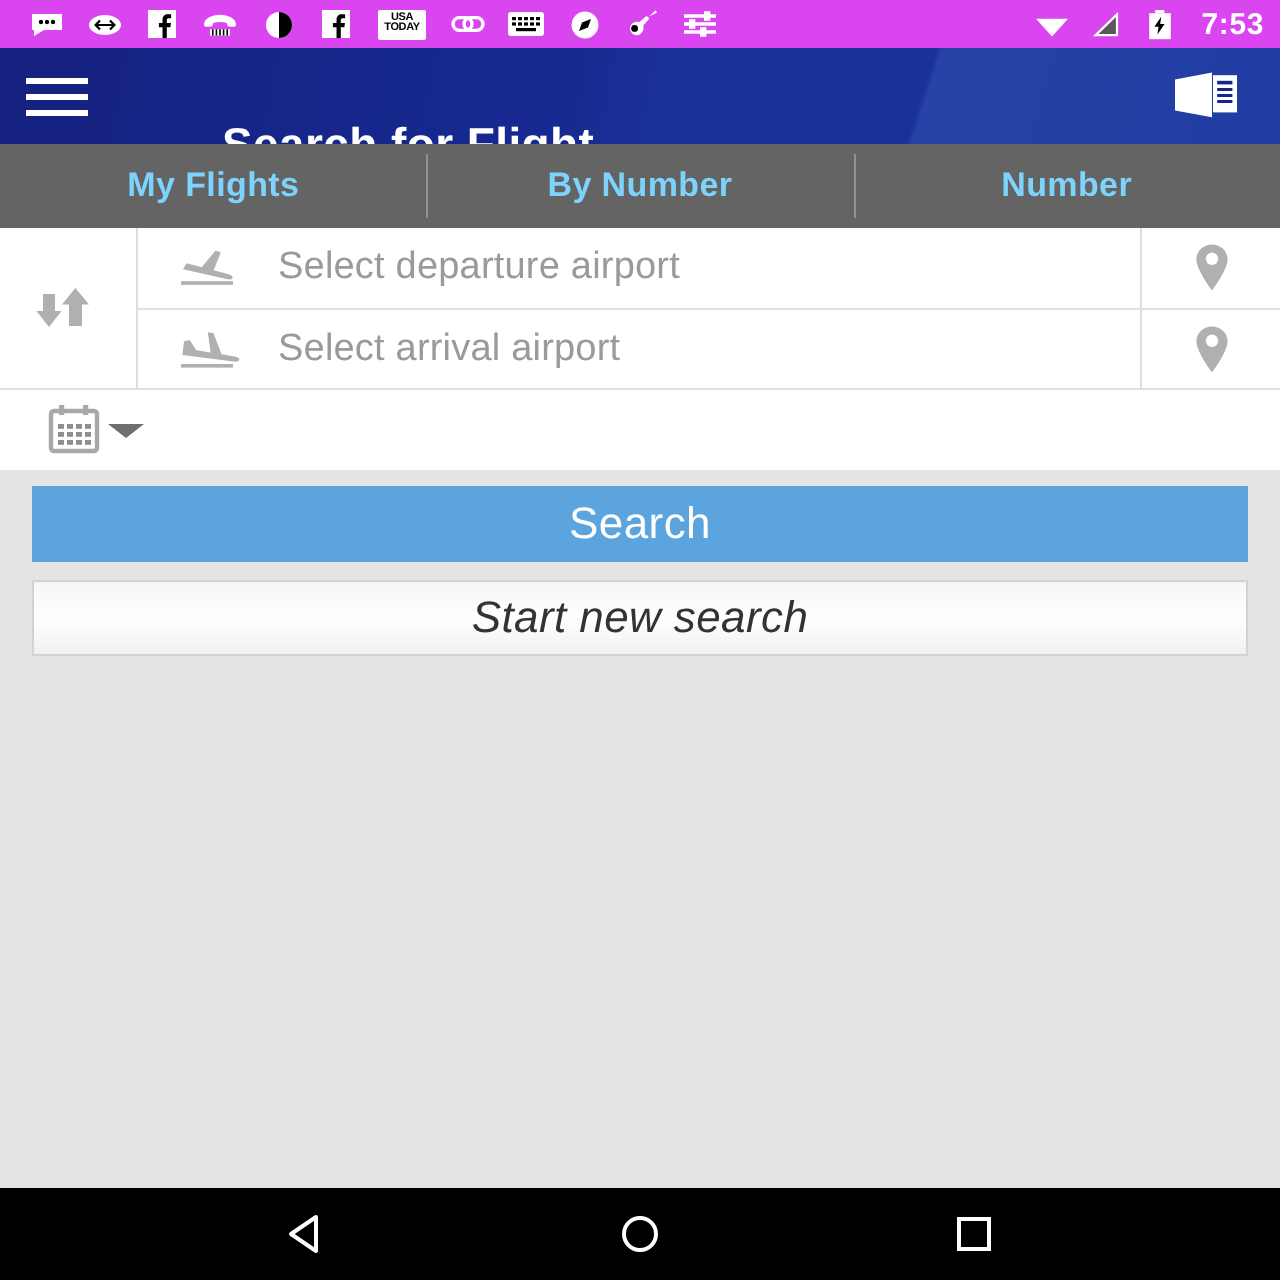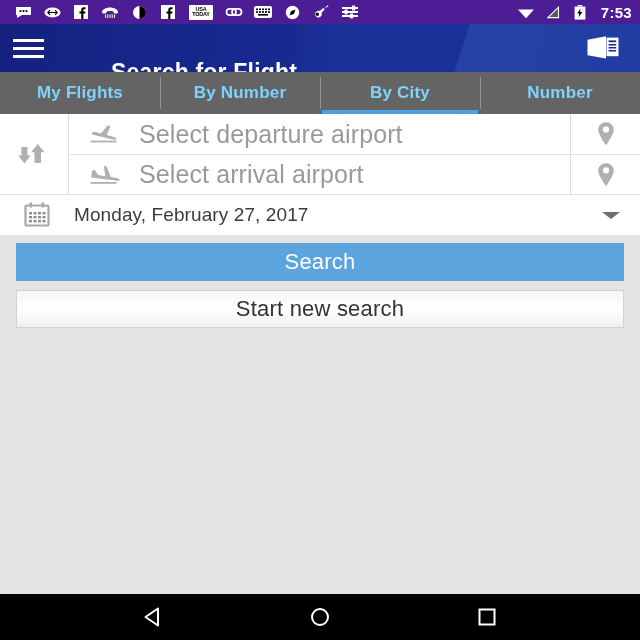--- a/index.html
+++ b/index.html
@@ -17,21 +17,21 @@
     width: 640px;
     height: 640px;
     background: #e4e4e4;
     display: flex;
     flex-direction: column;
   }
 
   
   .status-bar {
     height: 24px;
-    background: #4c1d95;
+    background: #d946ef;
     display: flex;
     align-items: center;
     padding: 0 8px 0 14px;
     flex: 0 0 24px;
   }
   .status-left {
     display: flex;
     align-items: center;
     gap: 11px;
     flex: 1 1 auto;
@@ -212,21 +212,21 @@
   }
   .field-row + .field-row { border-top: 1px solid #e0e0e0; }
   .field-icon {
     width: 44px;
     flex: 0 0 44px;
     display: flex;
     align-items: center;
     justify-content: flex-start;
   }
   .field-text {
-    font-size: 25px;
+    font-size: 19px;
     color: #9a9a9a;
     letter-spacing: 0.1px;
     padding-left: 8px;
   }
   .pin-col {
     width: 70px;
     flex: 0 0 70px;
     display: flex;
     flex-direction: column;
     border-left: 1px solid #dddddd;
@@ -279,20 +279,21 @@
   }
   .btn-primary {
     background: #5ba4dd;
     color: #ffffff;
     margin-bottom: 9px;
   }
   .btn-secondary {
     background: linear-gradient(180deg, #f6f6f6 0%, #ffffff 50%, #f0f0f0 100%);
     color: #333333;
     border: 1px solid #d2d2d2;
+    font-style: italic;
   }
 
   .filler { flex: 1 1 auto; background: #e4e4e4; }
 
   
   .nav-bar {
     height: 46px;
     flex: 0 0 46px;
     background: #000000;
     display: flex;
@@ -464,23 +465,20 @@
       </svg>
     </div>
   </div>
 
   <div class="tab-bar">
     <div class="tab">
       <span>My Flights</span>
     </div>
     <div class="tab">
       <span>By Number</span>
-    </div>
-    <div class="tab active">
-      <span>By City</span>
     </div>
     <div class="tab">
       <span>Number</span>
     </div>
   </div>
 
   <div class="form-block">
 
     <div class="airport-area">
 
@@ -555,21 +553,20 @@
               <rect x="11.5" y="15" width="3" height="2.4"></rect>
             <rect x="16" y="15" width="3" height="2.4"></rect>
               <rect x="20.5" y="15" width="3" height="2.4"></rect>
             <rect x="7" y="19" width="3" height="2.4"></rect>
               <rect x="11.5" y="19" width="3" height="2.4"></rect>
             <rect x="16" y="19" width="3" height="2.4"></rect>
               <rect x="20.5" y="19" width="3" height="2.4"></rect>
           </g>
         </svg>
       </span>
-      <span class="date-text">Monday, February 27, 2017</span>
       <span class="date-caret">
         <svg width="22" height="14" viewBox="0 0 22 14">
             <path d="M2 4h18l-9 7z" fill="#6f6f6f"></path>
           </svg>
       </span>
     </div>
 
   </div>
 
   <div class="button-area">

